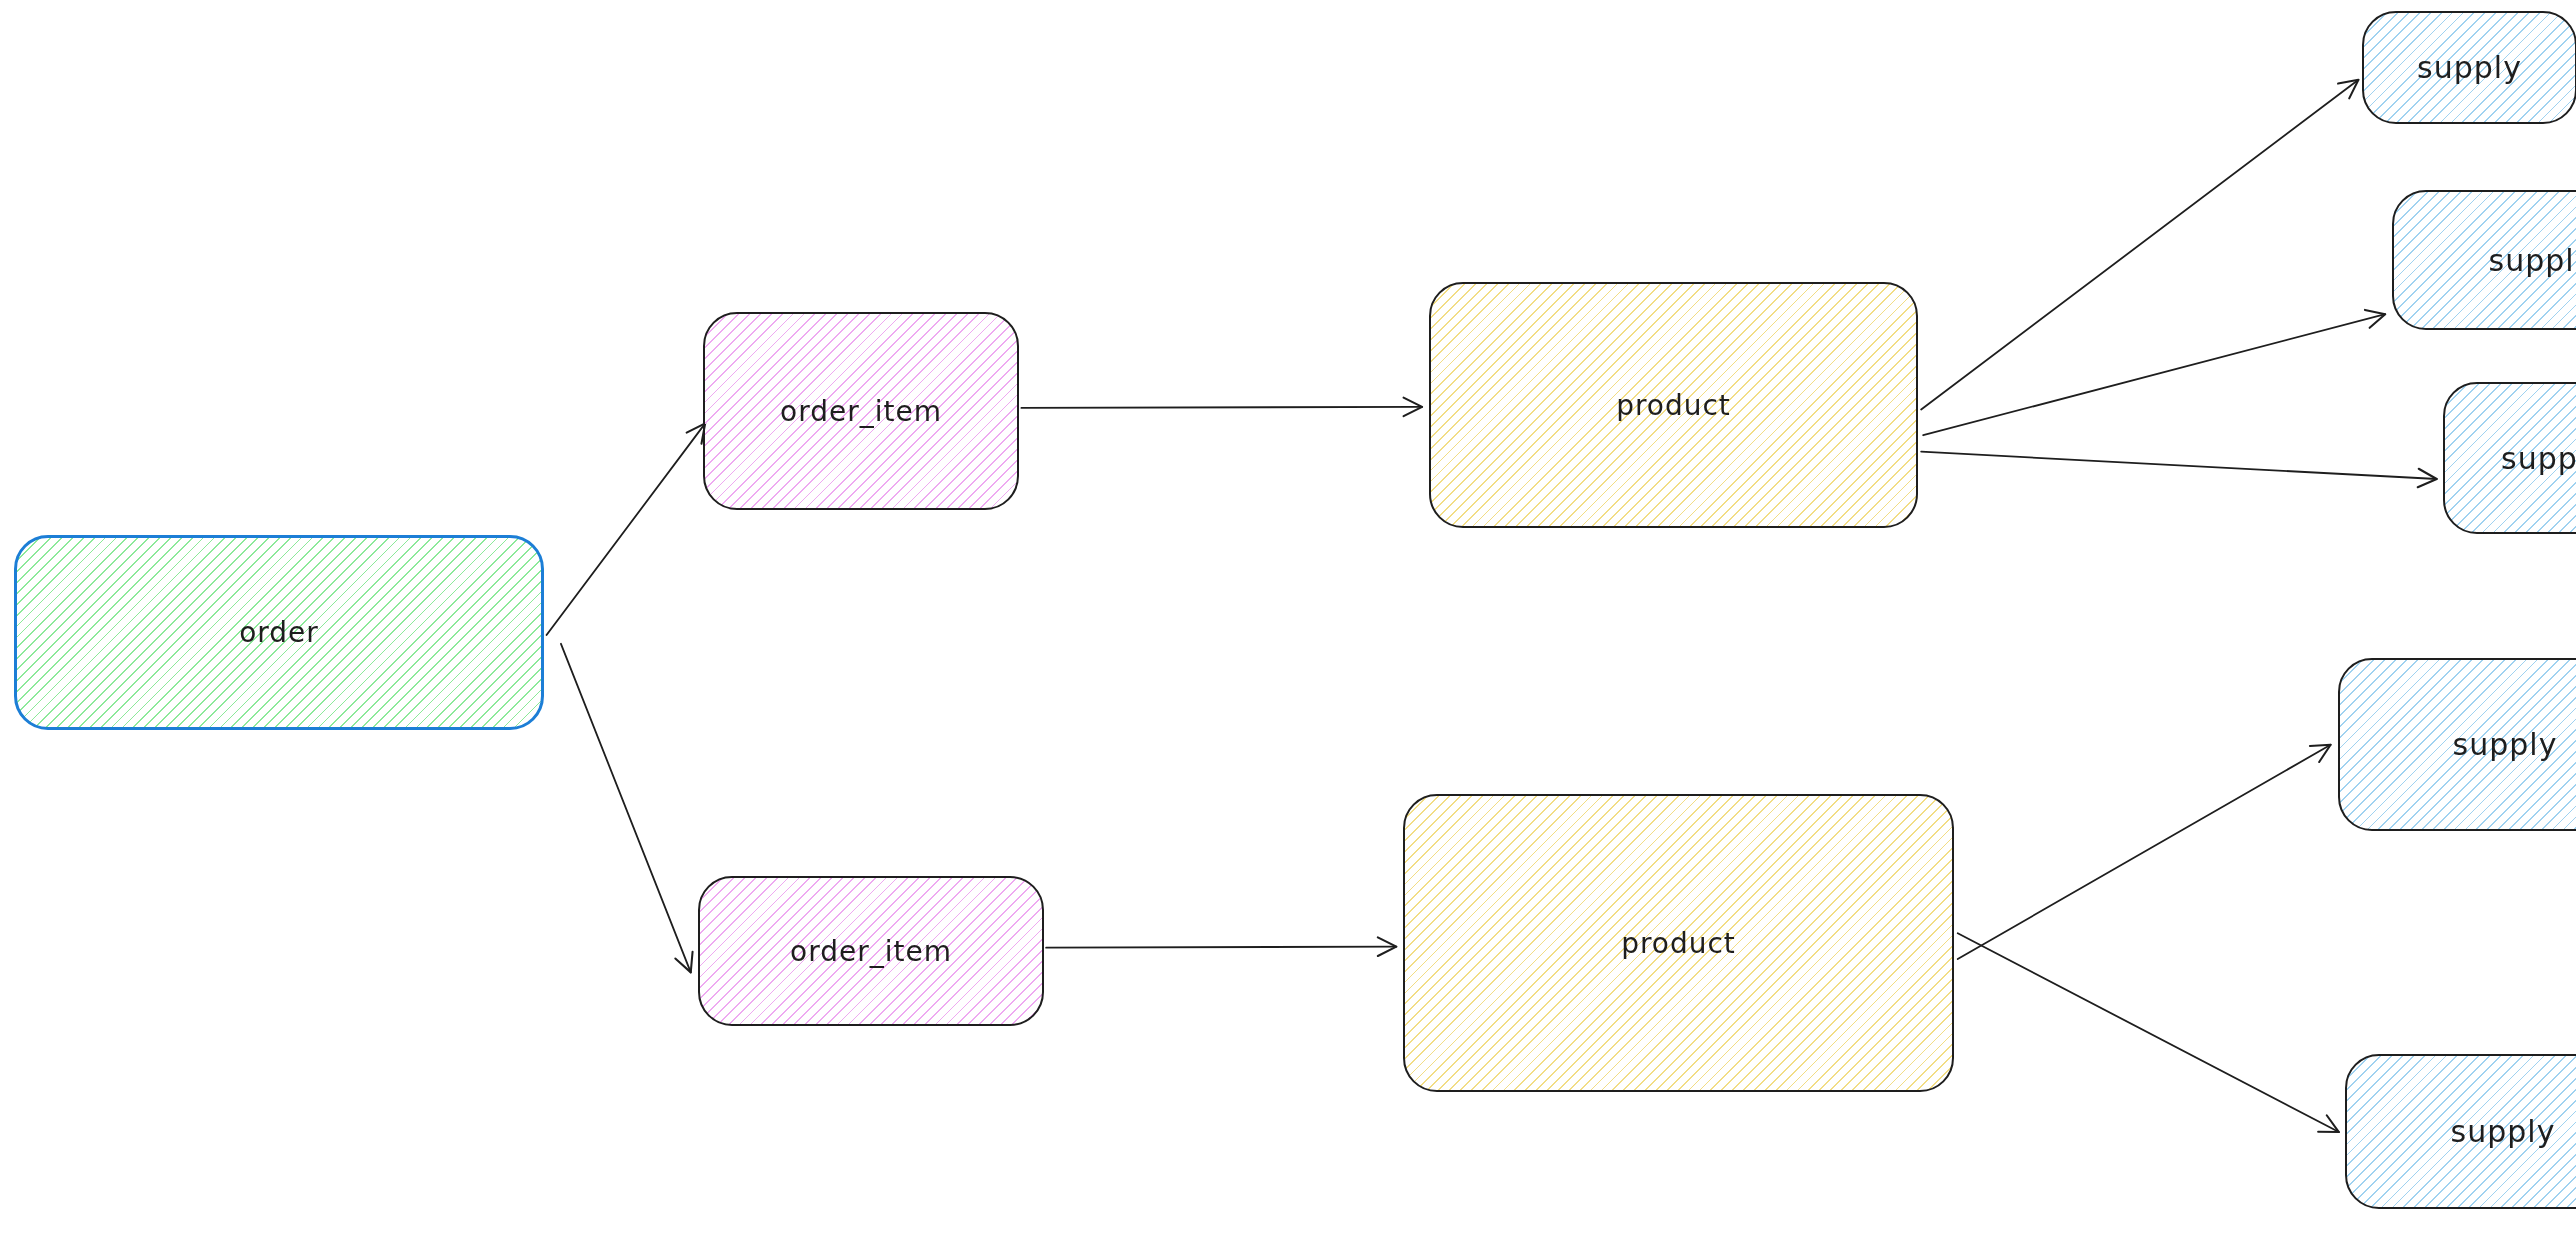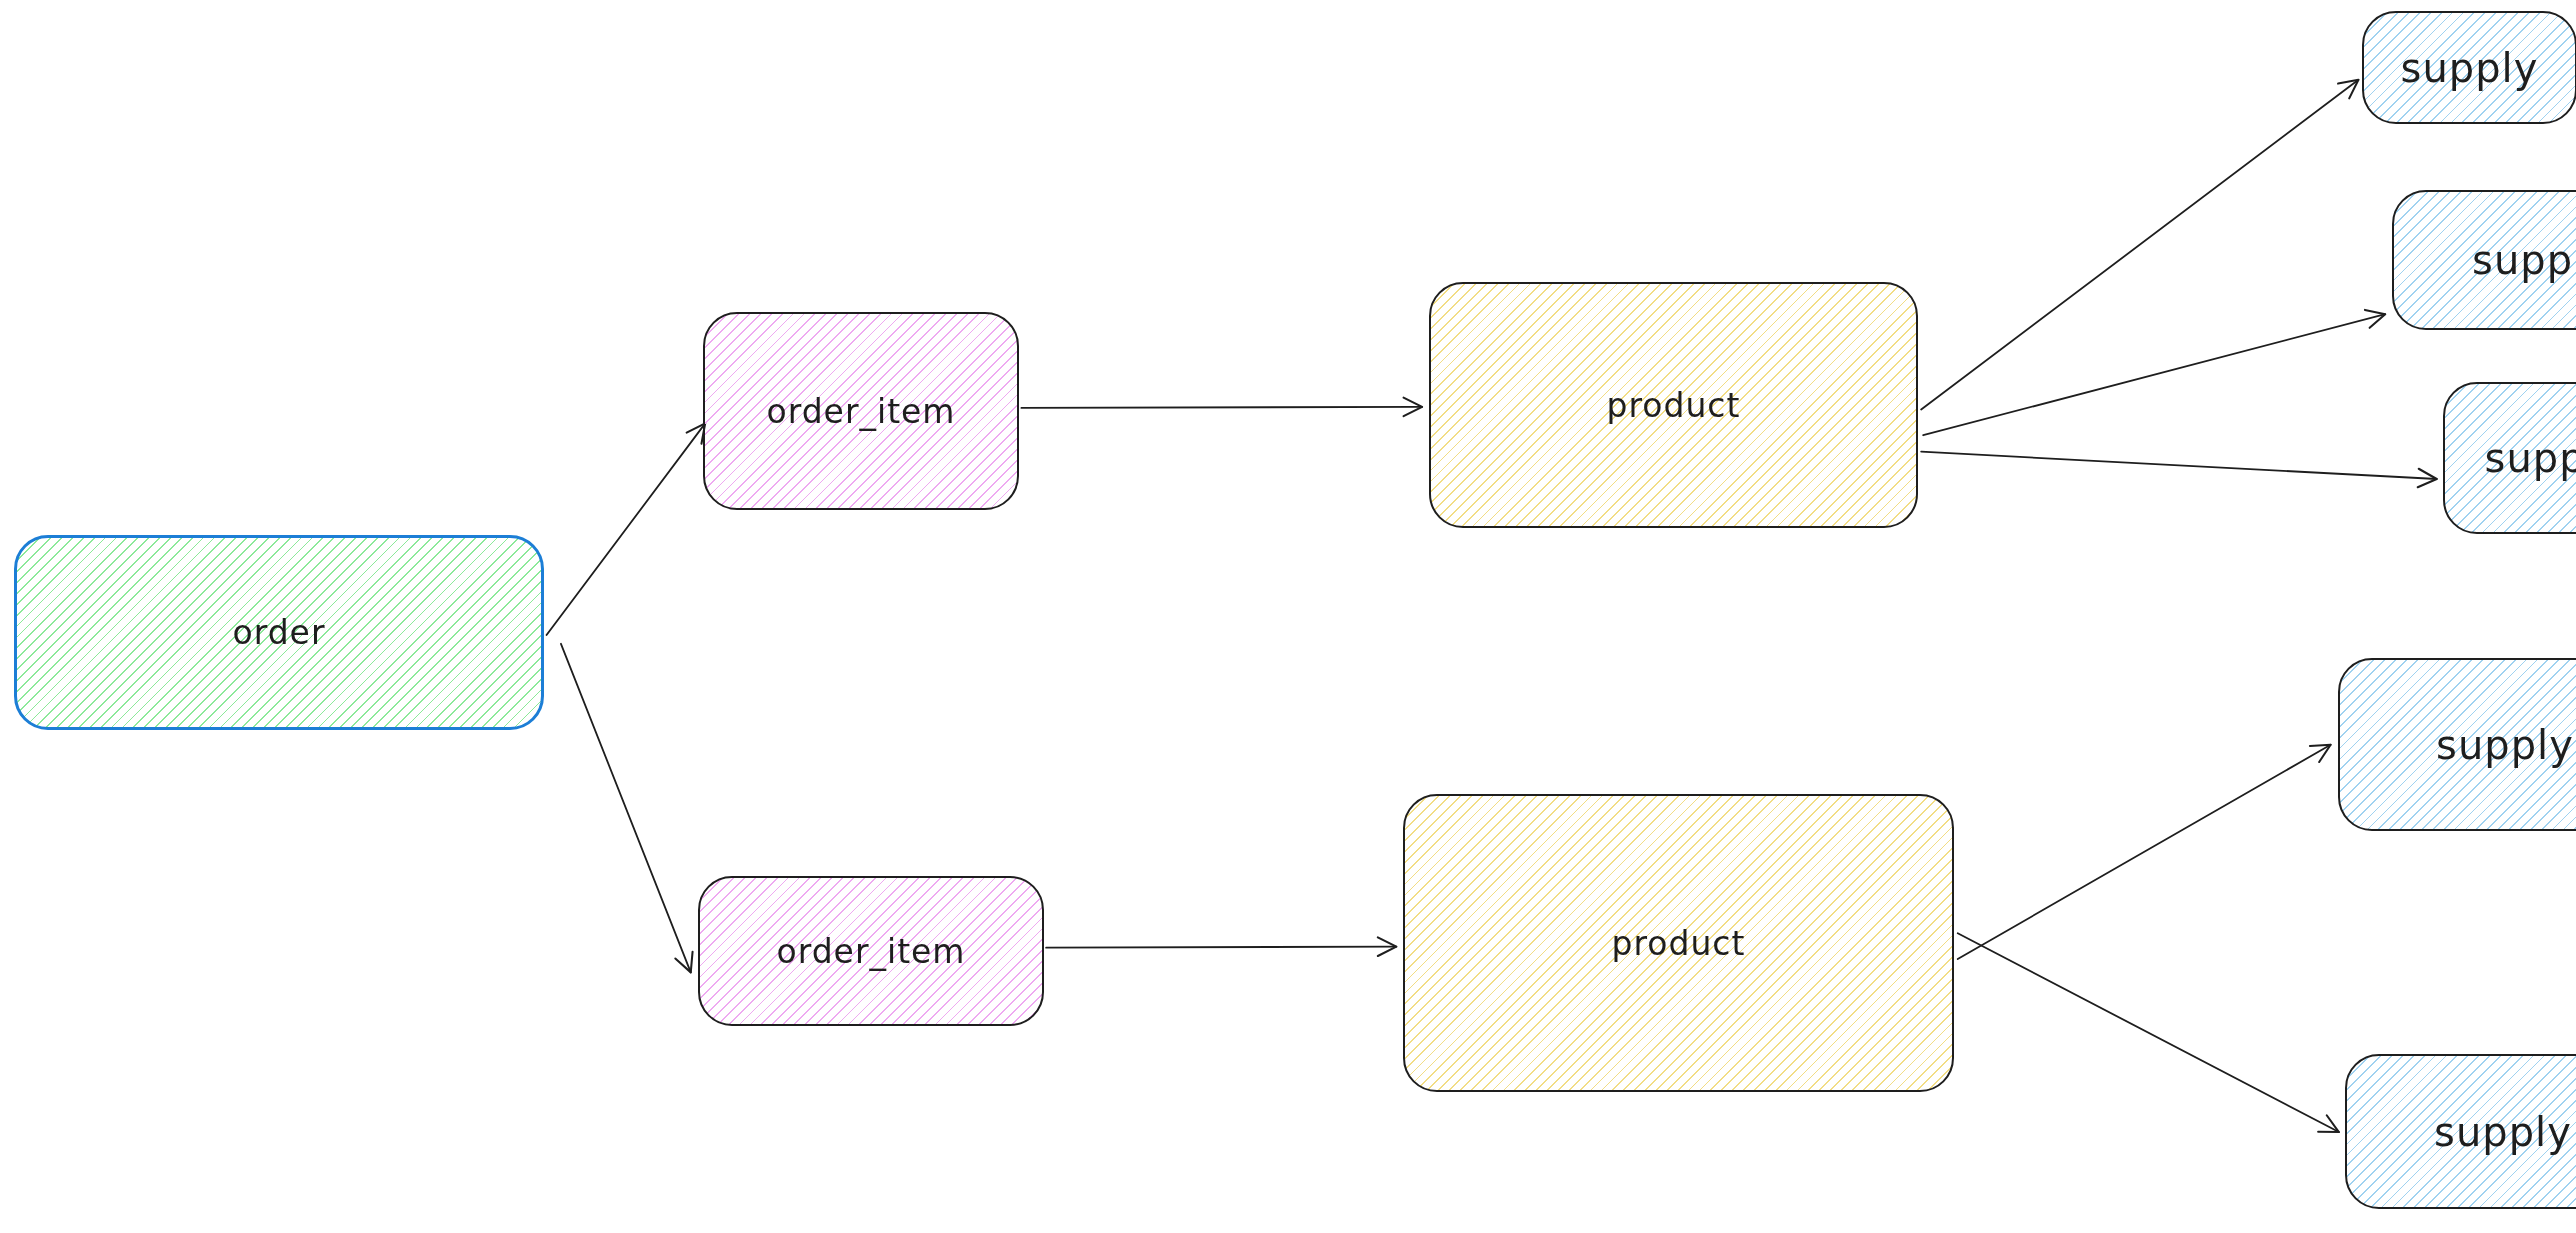--- a/index.html
+++ b/index.html
@@ -25,22 +25,22 @@
     justify-content: center;
   }
   .node.order-kind { border-width: 3.1px; }
   .node .label {
     font-family: "DejaVu Sans", sans-serif;
     color: #1e1e1e;
     font-weight: 500;
     letter-spacing: 1px;
     white-space: nowrap;
   }
-  .node.lg .label { font-size: 33px; }
-  .node.sm .label { font-size: 40px; }
+  .node.lg .label { font-size: 28px; }
+  .node.sm .label { font-size: 30px; }
 </style>
 </head>
 <body>
 
 <svg id="edges" xmlns="http://www.w3.org/2000/svg" viewBox="0 0 5240 2394" width="2700" height="1233">
   <defs>
     <marker id="arrowhead" markerUnits="userSpaceOnUse" markerWidth="52" markerHeight="48" refX="44" refY="24" orient="auto">
       <path id="arrowhead-path" d="M8,6 L44,24 L8,42" fill="none" stroke="#1e1e1e" stroke-width="4" stroke-linecap="round" stroke-linejoin="round"></path>
     </marker>
   </defs>

